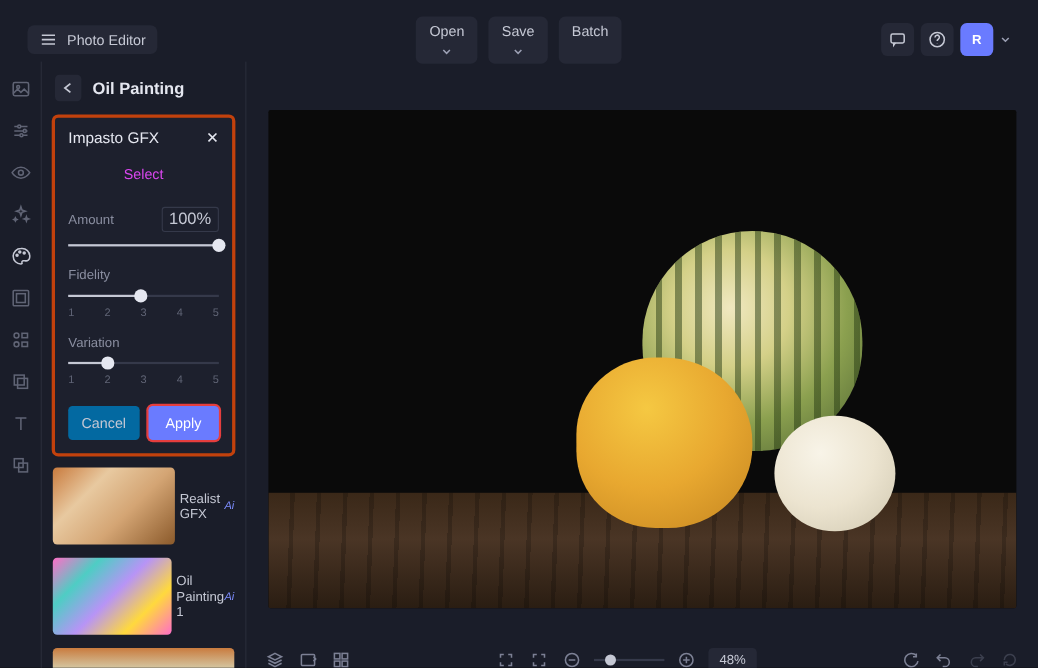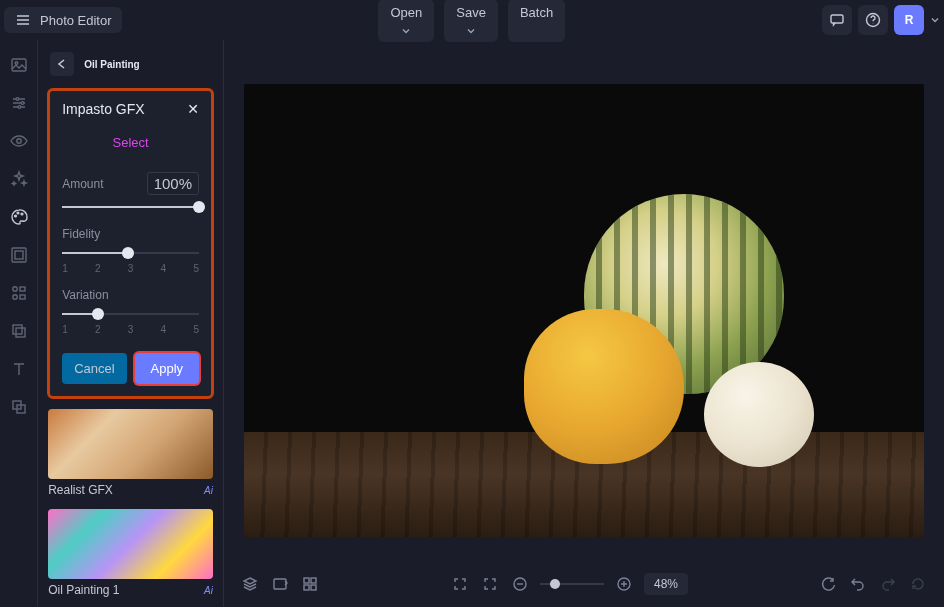--- a/index.html
+++ b/index.html
@@ -1,31 +1,31 @@
 <!DOCTYPE html>
 <html><head>
 <meta charset="utf-8">
 <style>
 * { box-sizing: border-box; margin: 0; padding: 0; }
 body { font-family: -apple-system, BlinkMacSystemFont, "Segoe UI", Arial, sans-serif; background: #1a1d29; color: #c5c8d4; width: 944px; height: 607px; overflow: hidden; font-size: 13px; }
-.topbar { height: 40px; display: flex; align-items: center; padding: 0 4px; justify-content: space-between; }
+.topbar { height: 40px; display: flex; align-items: center; padding: 0 25px; justify-content: space-between; margin-top: 16px; }
 .topbar-left { display: flex; align-items: center; gap: 8px; background: #252836; padding: 4px 10px; border-radius: 6px; }
 .topbar-center { display: flex; gap: 10px; }
 .tbtn { background: #252836; color: #c5c8d4; padding: 6px 12px; border-radius: 6px; display: flex; align-items: center; gap: 6px; cursor: pointer; border: none; font-size: 13px; flex-direction: column; }
 .topbar-right { display: flex; align-items: center; gap: 6px; }
 .iconbtn { width: 30px; height: 30px; background: #252836; border-radius: 6px; display: flex; align-items: center; justify-content: center; cursor: pointer; }
 .avatar { width: 24px; height: 24px; background: #6a7bff; border-radius: 4px; display: flex; align-items: center; justify-content: center; color: #fff; font-weight: 600; font-size: 12px; }
 .main { display: flex; height: 567px; }
 .sidebar { width: 40px; display: flex; flex-direction: column; align-items: center; gap: 12px; padding-top: 12px; }
 .sidebar-item { width: 26px; height: 26px; display: flex; align-items: center; justify-content: center; color: #606475; cursor: pointer; border-radius: 4px; }
 .sidebar-item.active { color: #c5c8d4; }
 .panel { width: 201px; border-right: 1px solid #2a2d3a; border-left: 1px solid #2a2d3a; display: flex; flex-direction: column; overflow: hidden; }
 .panel-header { display: flex; align-items: center; padding: 12px; gap: 10px; }
 .back-btn { width: 24px; height: 24px; background: #252836; border-radius: 4px; display: flex; align-items: center; justify-content: center; cursor: pointer; }
-.panel-title { font-size: 10px; font-weight: 600; color: #e5e7f0; }
+.panel-title { font-size: 15px; font-weight: 600; color: #e5e7f0; }
 .panel-card { margin: 0 9px; background: #22253278; border: 3px solid #c2410c; border-radius: 6px; }
 .card-head { display: flex; justify-content: space-between; align-items: center; padding: 10px 12px; }
 .card-head span { color: #e5e7f0; font-size: 14px; }
 .close-x { color: #c5c8d4; cursor: pointer; font-size: 16px; }
 .tabs { display: flex; }
 .tab { flex: 1; text-align: center; padding: 8px 0; cursor: pointer; color: #d946ef; border-bottom: 2px solid transparent; font-size: 13px; }
 .tab.active { color: #7e8eff; border-bottom-color: #7e8eff; }
 .controls { padding: 12px; }
 .ctrl-row { display: flex; justify-content: space-between; align-items: center; margin-bottom: 6px; font-size: 12px; color: #8a8ea0; }
 .val-box { border: 1px solid #35394a; padding: 2px 6px; border-radius: 3px; font-size: 15px; color: #c5c8d4; }
@@ -33,21 +33,21 @@
 .slider { position: relative; height: 12px; display: flex; align-items: center; }
 .track { position: absolute; height: 2px; width: 100%; background: #35394a; }
 .track-fill { position: absolute; height: 2px; background: #c5c8d4; }
 .knob { position: absolute; width: 12px; height: 12px; background: #e5e7f0; border-radius: 50%; transform: translateX(-50%); }
 .ticks { display: flex; justify-content: space-between; font-size: 10px; color: #606475; margin-top: 4px; }
 .btnrow { display: flex; gap: 8px; padding-top: 4px; }
 .btn { flex: 1; padding: 8px 0; border-radius: 4px; text-align: center; cursor: pointer; font-size: 13px; border: none; }
 .btn-cancel { background: #0369a1; color: #c5c8d4; }
 .btn-apply { background: #6a7bff; color: #fff; box-shadow: 0 0 0 2px #e53e3e; }
 .presets { padding: 10px; display: flex; flex-direction: column; gap: 12px; overflow: hidden; }
-.preset { display: flex; flex-direction: column; gap: 4px; }
+.preset { display: flex; flex-direction: row; gap: 4px; }
 .preset-thumb { width: 100%; height: 70px; border-radius: 4px; background: #333; }
 .thumb1 { background: linear-gradient(135deg, #c97b3e 0%, #e8c9a0 30%, #d4a574 60%, #8b5a2b 100%); }
 .thumb2 { background: linear-gradient(135deg, #ff6ec7 0%, #4ecdc4 25%, #b794f6 50%, #ffd93d 75%, #ff6ec7 100%); }
 .thumb3 { background: linear-gradient(180deg, #c97b3e 0%, #d4c5a0 40%, #a89968 100%); height: 45px; }
 .preset-label { display: flex; justify-content: space-between; align-items: center; font-size: 12px; color: #c5c8d4; }
 .ai-badge { color: #7e8eff; font-size: 10px; font-style: italic; }
 .canvas-area { flex: 1; display: flex; flex-direction: column; position: relative; }
 .canvas { flex: 1; display: flex; align-items: center; justify-content: center; padding: 40px 20px 20px; }
 .image { width: 680px; height: 453px; background: #0a0a0a; border-radius: 2px; position: relative; overflow: hidden; }
 .pumpkin1 { position: absolute; width: 200px; height: 200px; right: 140px; top: 110px; background: radial-gradient(circle at 40% 35%, #f0e8c0 0%, #d4d088 30%, #8ba04f 60%, #4a6030 100%); border-radius: 50% 50% 48% 48%; }

